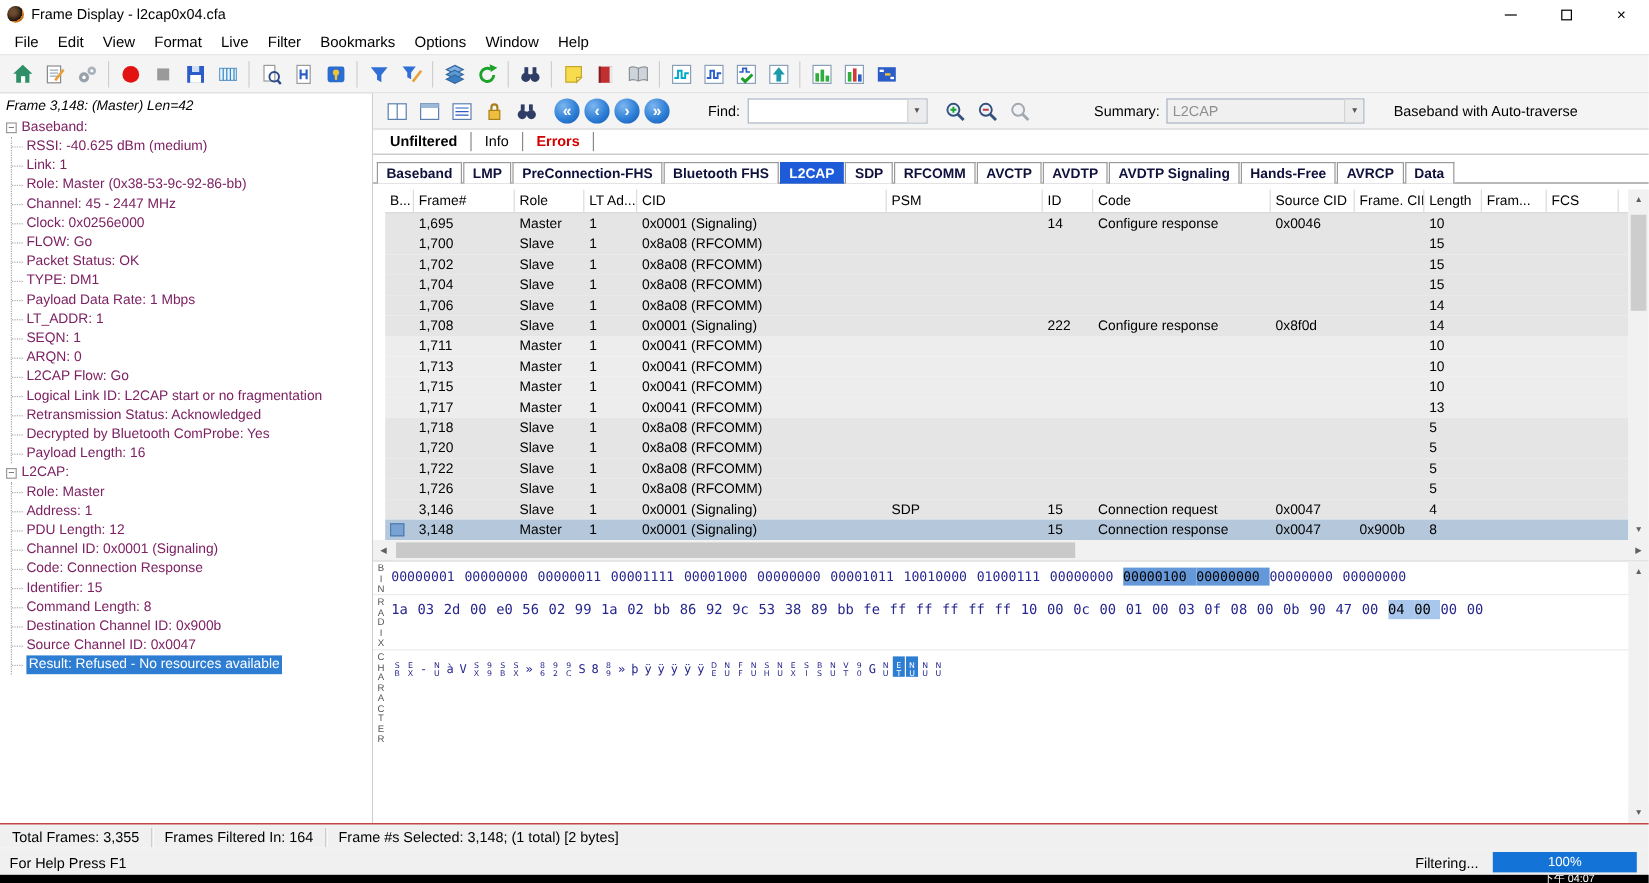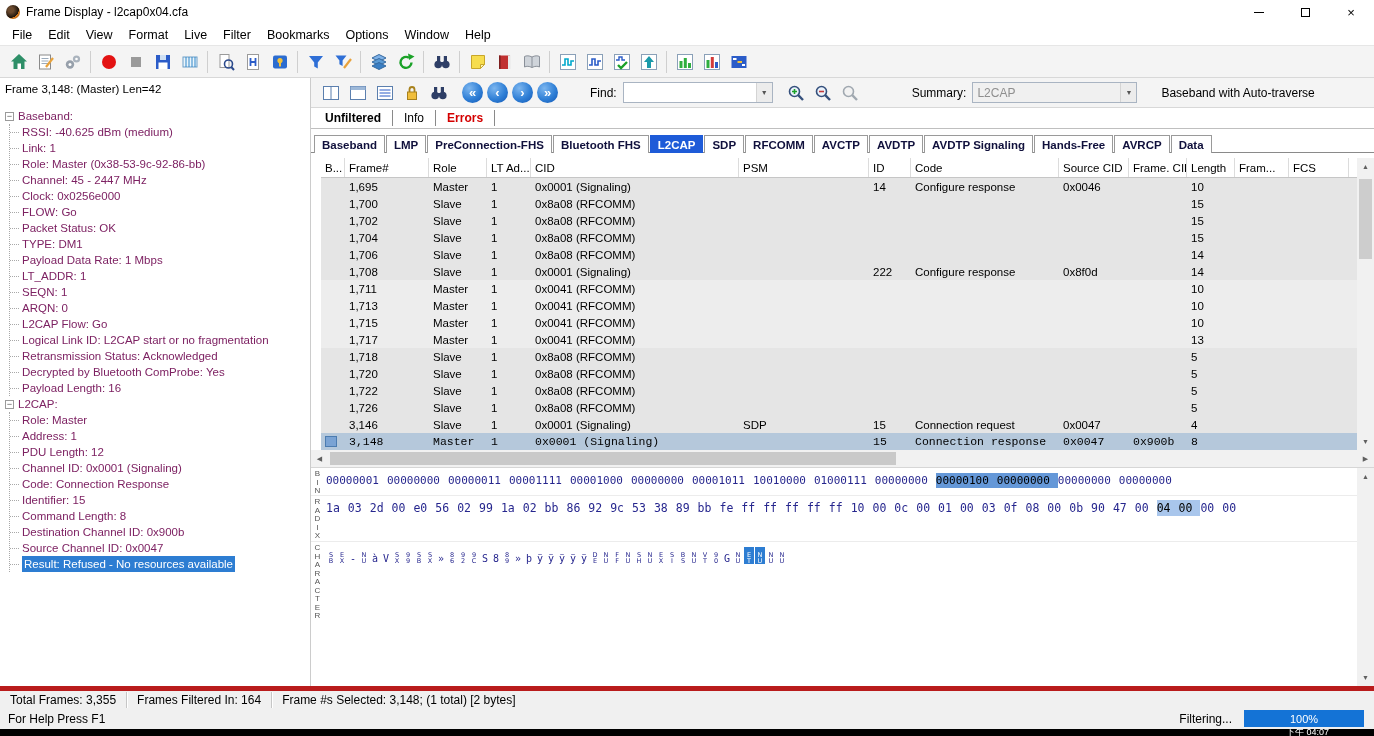--- a/index.html
+++ b/index.html
@@ -21,21 +21,21 @@
   .menu-item { padding:2px 8px; }
 
   
   .toolbar { height:33px; background:#f4f4f4; border-top:1px solid #e6e6e6; border-bottom:1px solid #d8d8d8; display:flex; align-items:center; padding:0 5px; flex:none; }
   .ticon { width:27px; height:27px; display:flex; align-items:center; justify-content:center; flex:none; }
   .tsep { width:1px; height:22px; background:#cfcfcf; margin:0 4px; flex:none; }
 
   
   .main { flex:1; display:flex; min-height:0; }
   .tree-panel { width:311px; flex:none; border-right:1px solid #cccccc; background:#fff; font-size:11.5px; padding:3px 0 0 5px; overflow:hidden; color:#7d2162; line-height:16px; white-space:nowrap; }
-  .tree-header { color:#000; margin-bottom:11px; }
+  .tree-header { color:#000; margin-bottom:1px;font-style:italic; }
   .t-root { display:flex; align-items:center; }
   .expander { width:9px; height:9px; border:1px solid #9a9a9a; background:#fff; color:#555; font-size:9px; line-height:7px; text-align:center; display:inline-block; margin-right:4px; flex:none; }
   .t-children { margin-left:4px; border-left:1px dotted #a8a8a8; padding-left:0; }
   .t-item { display:flex; align-items:center; overflow:hidden; }
   .t-line { width:9px; border-top:1px dotted #a8a8a8; margin-right:3px; flex:none; }
   .t-text.sel { background:#2d7dd2; color:#fff; padding:0 2px; }
 
   .right { flex:1; display:flex; flex-direction:column; min-width:0; background:#fff; }
 
   
@@ -60,21 +60,21 @@
   .ptab { padding:3px 7px 2px 7px; border:1px solid #9a9a9a; border-bottom:none; background:#fff; margin-right:1px; position:relative; top:1px; white-space:nowrap; }
   .ptab.active { background:#1e5bd8; color:#fff; border-color:#1e5bd8; }
 
   
   .gridwrap { padding-top:5px; flex:none; display:flex; }
   .gridarea { margin-left:10px; flex:1; min-width:0; }
   .thead { display:flex; height:20px; border-bottom:1px solid #c6c6c6; background:#fff; font-size:11.5px; align-items:stretch; }
   .th { border-right:1px solid #dcdcdc; padding:0 4px; display:flex; align-items:center; overflow:hidden; white-space:nowrap; flex:none; }
   .tr { display:flex; height:17px; font-size:11.5px; align-items:stretch; background:#e5e5e5; }
   .tr.g { background:#ededed; }
-  .tr.sel { background:#b5c8db;font-family:Liberation Mono, monospace; }
+  .tr.sel { background:#b5c8db; }
   .td { padding:0 4px; overflow:hidden; white-space:nowrap; display:flex; align-items:center; flex:none; }
   .bmark { width:12px; height:11px; background:#7aa3d4; border:1px solid #4c7cb0; }
 
   
   .vscroll { width:17px; flex:none; background:#f1f1f1; display:flex; flex-direction:column; align-items:center; }
   .sbtn { width:17px; height:17px; display:flex; align-items:center; justify-content:center; font-size:7px; color:#606060; background:#f1f1f1; flex:none; }
   .vthumb { width:13px; height:80px; background:#cdcdcd; margin-top:4px; }
   .vspace { flex:1; }
   .hscroll { height:17px; flex:none; display:flex; background:#f1f1f1; align-items:center; }
   .htrack { flex:1; height:17px; position:relative; }
@@ -92,21 +92,21 @@
   .bgroup { font-size:11px; padding:1px 8px 1px 0; }
   .bgroup.hl { background:#6598d8; color:#000; }
   .hbyte { font-size:11.5px; padding:1px 8px 1px 0; }
   .hbyte.hl { background:#a9c6ec; color:#000; }
   .ccell { display:inline-flex; flex-direction:column; align-items:center; justify-content:flex-end; min-width:10px; height:17px; margin-right:1px; vertical-align:bottom; }
   .ccell .st { font-size:6.5px; line-height:6px; font-family:"DejaVu Sans", sans-serif; }
   .ccell .sg { font-size:10px; line-height:11px; }
   .ccell.hl { background:#2d7dd2; color:#fff; }
 
   
-  .status1 { height:22px; flex:none; background:#f0f0f0; border-top:5px solid #b91c1c; display:flex; align-items:center; font-size:12px; }
+  .status1 { height:22px; flex:none; background:#f0f0f0; border-top:1px solid #b91c1c; display:flex; align-items:center; font-size:12px; }
   .seg { padding:0 10px; height:16px; display:flex; align-items:center; border-right:1px solid #c6c6c6; box-shadow:1px 0 0 #ffffff; white-space:nowrap; }
   .seg.wide { border-right:none; box-shadow:none; }
   .status2 { height:21px; flex:none; background:#f0f0f0; display:flex; align-items:center; font-size:12px; padding-left:8px; }
   .spacer { flex:1; }
   .progress { width:120px; height:17px; background:#1473d6; color:#fff; display:flex; align-items:center; justify-content:center; font-size:11px; margin:0 10px 0 12px; flex:none; }
   .taskstrip { height:7px; flex:none; background:#000; color:#fff; font-size:9px; line-height:7px; display:flex; justify-content:flex-end; padding-right:45px; overflow:hidden; }
 </style>
 </head>
 <body>
 

